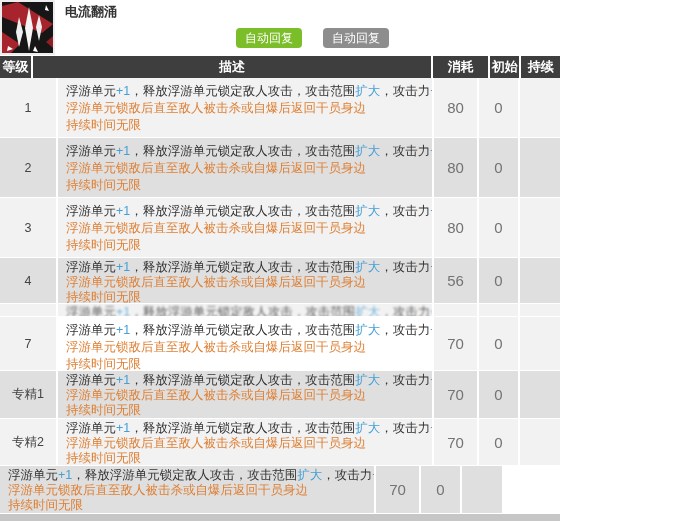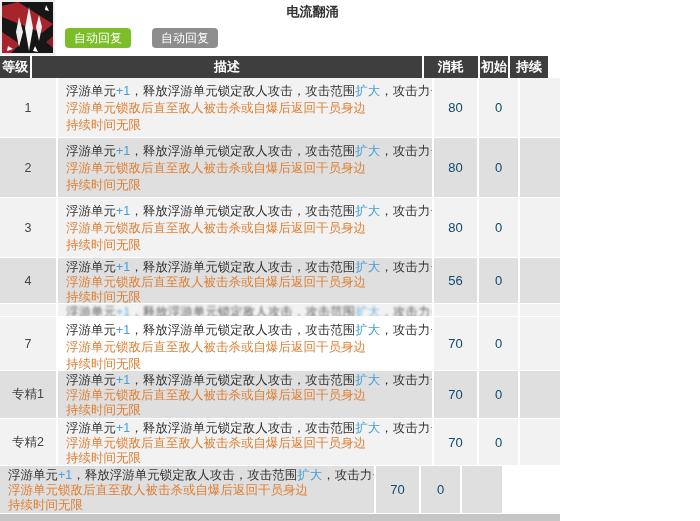--- a/index.html
+++ b/index.html
@@ -10,49 +10,49 @@
   }
   .app{width:560px;}
   
   .top{display:flex;height:55px;}
   .icon-frame{
     width:55px;height:55px;box-sizing:border-box;background:#ededed;
     padding:2px;flex:0 0 55px;
   }
   .icon-frame svg{display:block;}
   .title-area{flex:1;background:#ffffff;padding:4px 0 0 10px;box-sizing:border-box;}
-  .skill-name{font-weight:bold;font-size:13px;color:#333;line-height:16px;text-align:center;}
-  .badges{margin-top:8px;display:flex;gap:21px;}
+  .skill-name{font-weight:bold;font-size:13px;color:#333;line-height:16px;}
+  .badges{margin-top:8px;display:flex;gap:21px;justify-content:center;}
   .badge{
     color:#fff;font-size:12px;line-height:14px;padding:3px 9px;
     border-radius:4px;display:inline-block;white-space:nowrap;
   }
   .range-box{
     width:123px;flex:0 0 123px;height:55px;background:#e9e9e9;box-sizing:border-box;
     font-size:12.5px;color:#555;text-align:center;padding-top:17px;cursor:pointer;
   }
   
   .thead{display:flex;height:22px;margin-top:1px;}
   .th{
     background:var(--header-dark);color:#fff;font-weight:bold;font-size:13px;
     text-align:center;line-height:22px;margin-right:2px;box-sizing:border-box;
     overflow:hidden;white-space:nowrap;
   }
-  .th:last-child{margin-right:12px;}
+  .th:last-child{margin-right:0;}
   
   .tr{display:flex;box-sizing:border-box;}
   .td{
     box-sizing:border-box;margin-right:2px;overflow:hidden;height:100%;
     border-bottom:1px solid #fff;
   }
   .td:last-child{margin-right:0;}
   .c-level{width:56px;flex:0 0 56px;display:flex;align-items:center;justify-content:center;
     font-size:12.5px;color:#444;}
   .c-desc{width:374px;flex:0 0 374px;padding:5px 8px 0 8px;font-size:12.5px;color:#333;}
-  .c-num{display:flex;align-items:center;justify-content:center;font-size:13px;color:#0c4a6e;}
+  .c-num{display:flex;align-items:center;justify-content:center;font-size:15px;color:#737373;}
   .c-cost{width:43px;flex:0 0 43px;}
   .c-init{width:39px;flex:0 0 39px;}
   .c-dur{width:40px;flex:0 0 40px;}
   .line{line-height:17px;white-space:nowrap;}
   .compact .c-desc{padding-top:2px;}
   .compact .line{line-height:15px;}
   .shade-light .td{background:var(--row-light);}
   .shade-dark .td{background:var(--row-dark);}
   .desc-white .c-desc{background:#ffffff;}
   .sliver .c-desc{padding-top:1px;}

